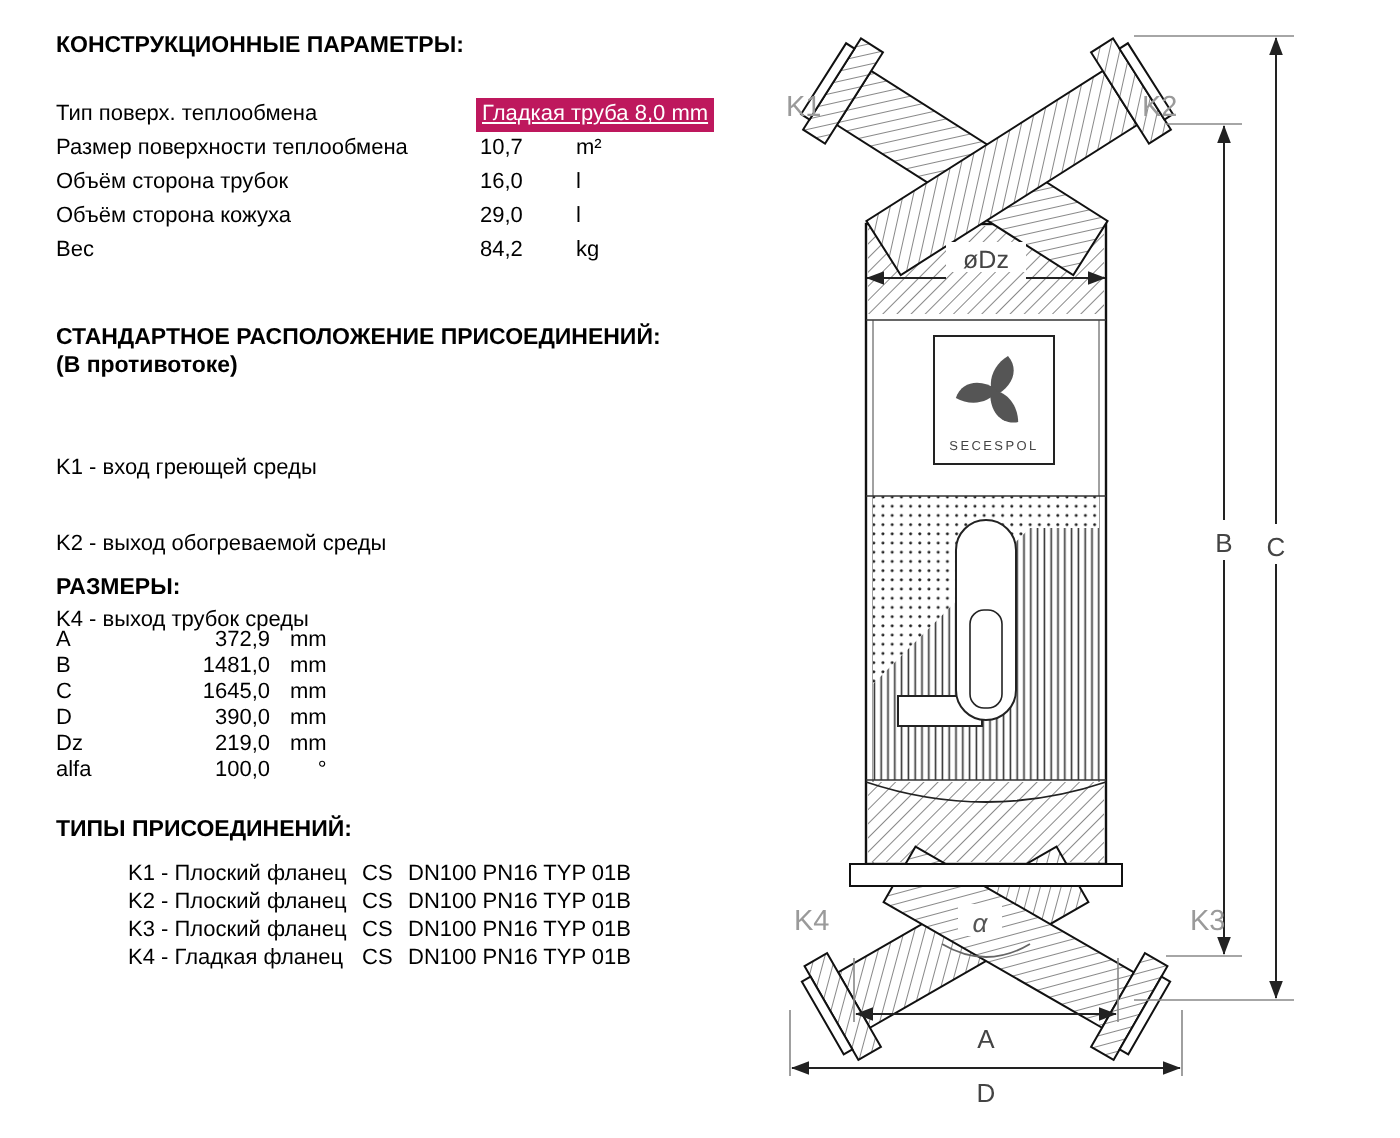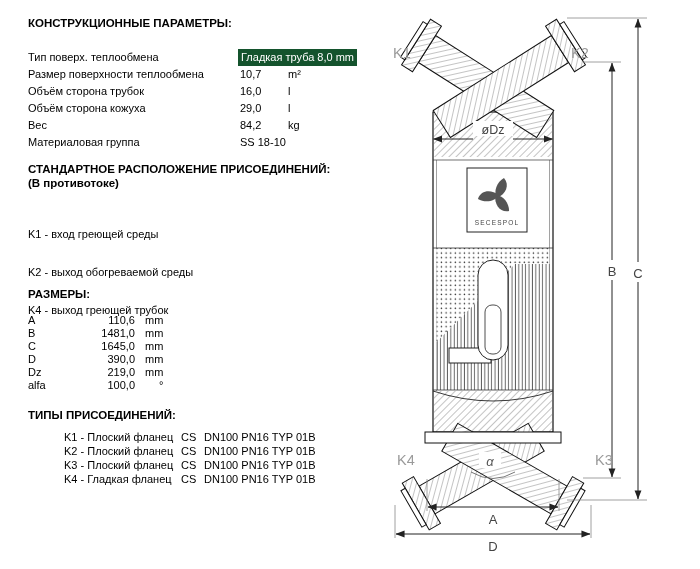--- a/index.html
+++ b/index.html
@@ -10,21 +10,21 @@
     color:#000;
     background:#fff;
     position:relative;
     overflow:hidden;
   }
   .abs { position:absolute; }
   .heading { font-size:11.5px; font-weight:700; white-space:nowrap; }
   
   .prow { display:grid; grid-template-columns:212px 48px auto; line-height:17px; white-space:nowrap; }
   .prow .c2 { justify-self:start; }
-  .hl { background:#14532d; color:#fff; padding:0 3px; margin-left:-2px; }
+  .hl { background:#be185d; color:#fff; padding:0 3px; margin-left:-2px;text-decoration:underline; }
   
   .klist div { line-height:14px; white-space:nowrap;margin-top:24px; }
   
   .drow { display:grid; grid-template-columns:40px 67px auto; line-height:13px; white-space:nowrap; }
   .drow .c2 { text-align:right; }
   .drow .c3 { padding-left:10px;text-align:right; }
   
   .trow { display:grid; grid-template-columns:117px 23px auto; line-height:14px; white-space:nowrap;padding-left:36px; }
   svg text { font-family:"Liberation Sans", sans-serif; }
 </style>
@@ -56,42 +56,37 @@
       <div class="prow">
         <span class="c1">Объём сторона кожуха</span>
         <span class="c2">29,0</span>
         <span class="c3">l</span>
       </div>
       <div class="prow">
         <span class="c1">Вес</span>
         <span class="c2">84,2</span>
         <span class="c3">kg</span>
       </div>
-      <div class="prow">
-        <span class="c1">Материаловая группа</span>
-        <span class="c2">SS 18-10</span>
-        <span class="c3"></span>
-      </div>
     </div>
 
     <div class="heading abs" style="left:28px; top:163px;">СТАНДАРТНОЕ РАСПОЛОЖЕНИЕ ПРИСОЕДИНЕНИЙ:</div>
     <div class="heading abs" style="left:28px; top:177px;">(В противотоке)</div>
 
     <div class="abs klist" style="left:28px; top:203px;">
       <div>K1 - вход греющей среды</div>
       <div>K2 - выход обогреваемой среды</div>
-      <div>K4 - выход греющей трубок</div>
+      <div>K4 - выход трубок среды</div>
     </div>
 
     <div class="heading abs" style="left:28px; top:288px;">РАЗМЕРЫ:</div>
 
     <div class="abs" style="left:28px; top:314px;">
       <div class="drow">
         <span class="c1">A</span>
-        <span class="c2">110,6</span>
+        <span class="c2">372,9</span>
         <span class="c3">mm</span>
       </div>
       <div class="drow">
         <span class="c1">B</span>
         <span class="c2">1481,0</span>
         <span class="c3">mm</span>
       </div>
       <div class="drow">
         <span class="c1">C</span>
         <span class="c2">1645,0</span>

